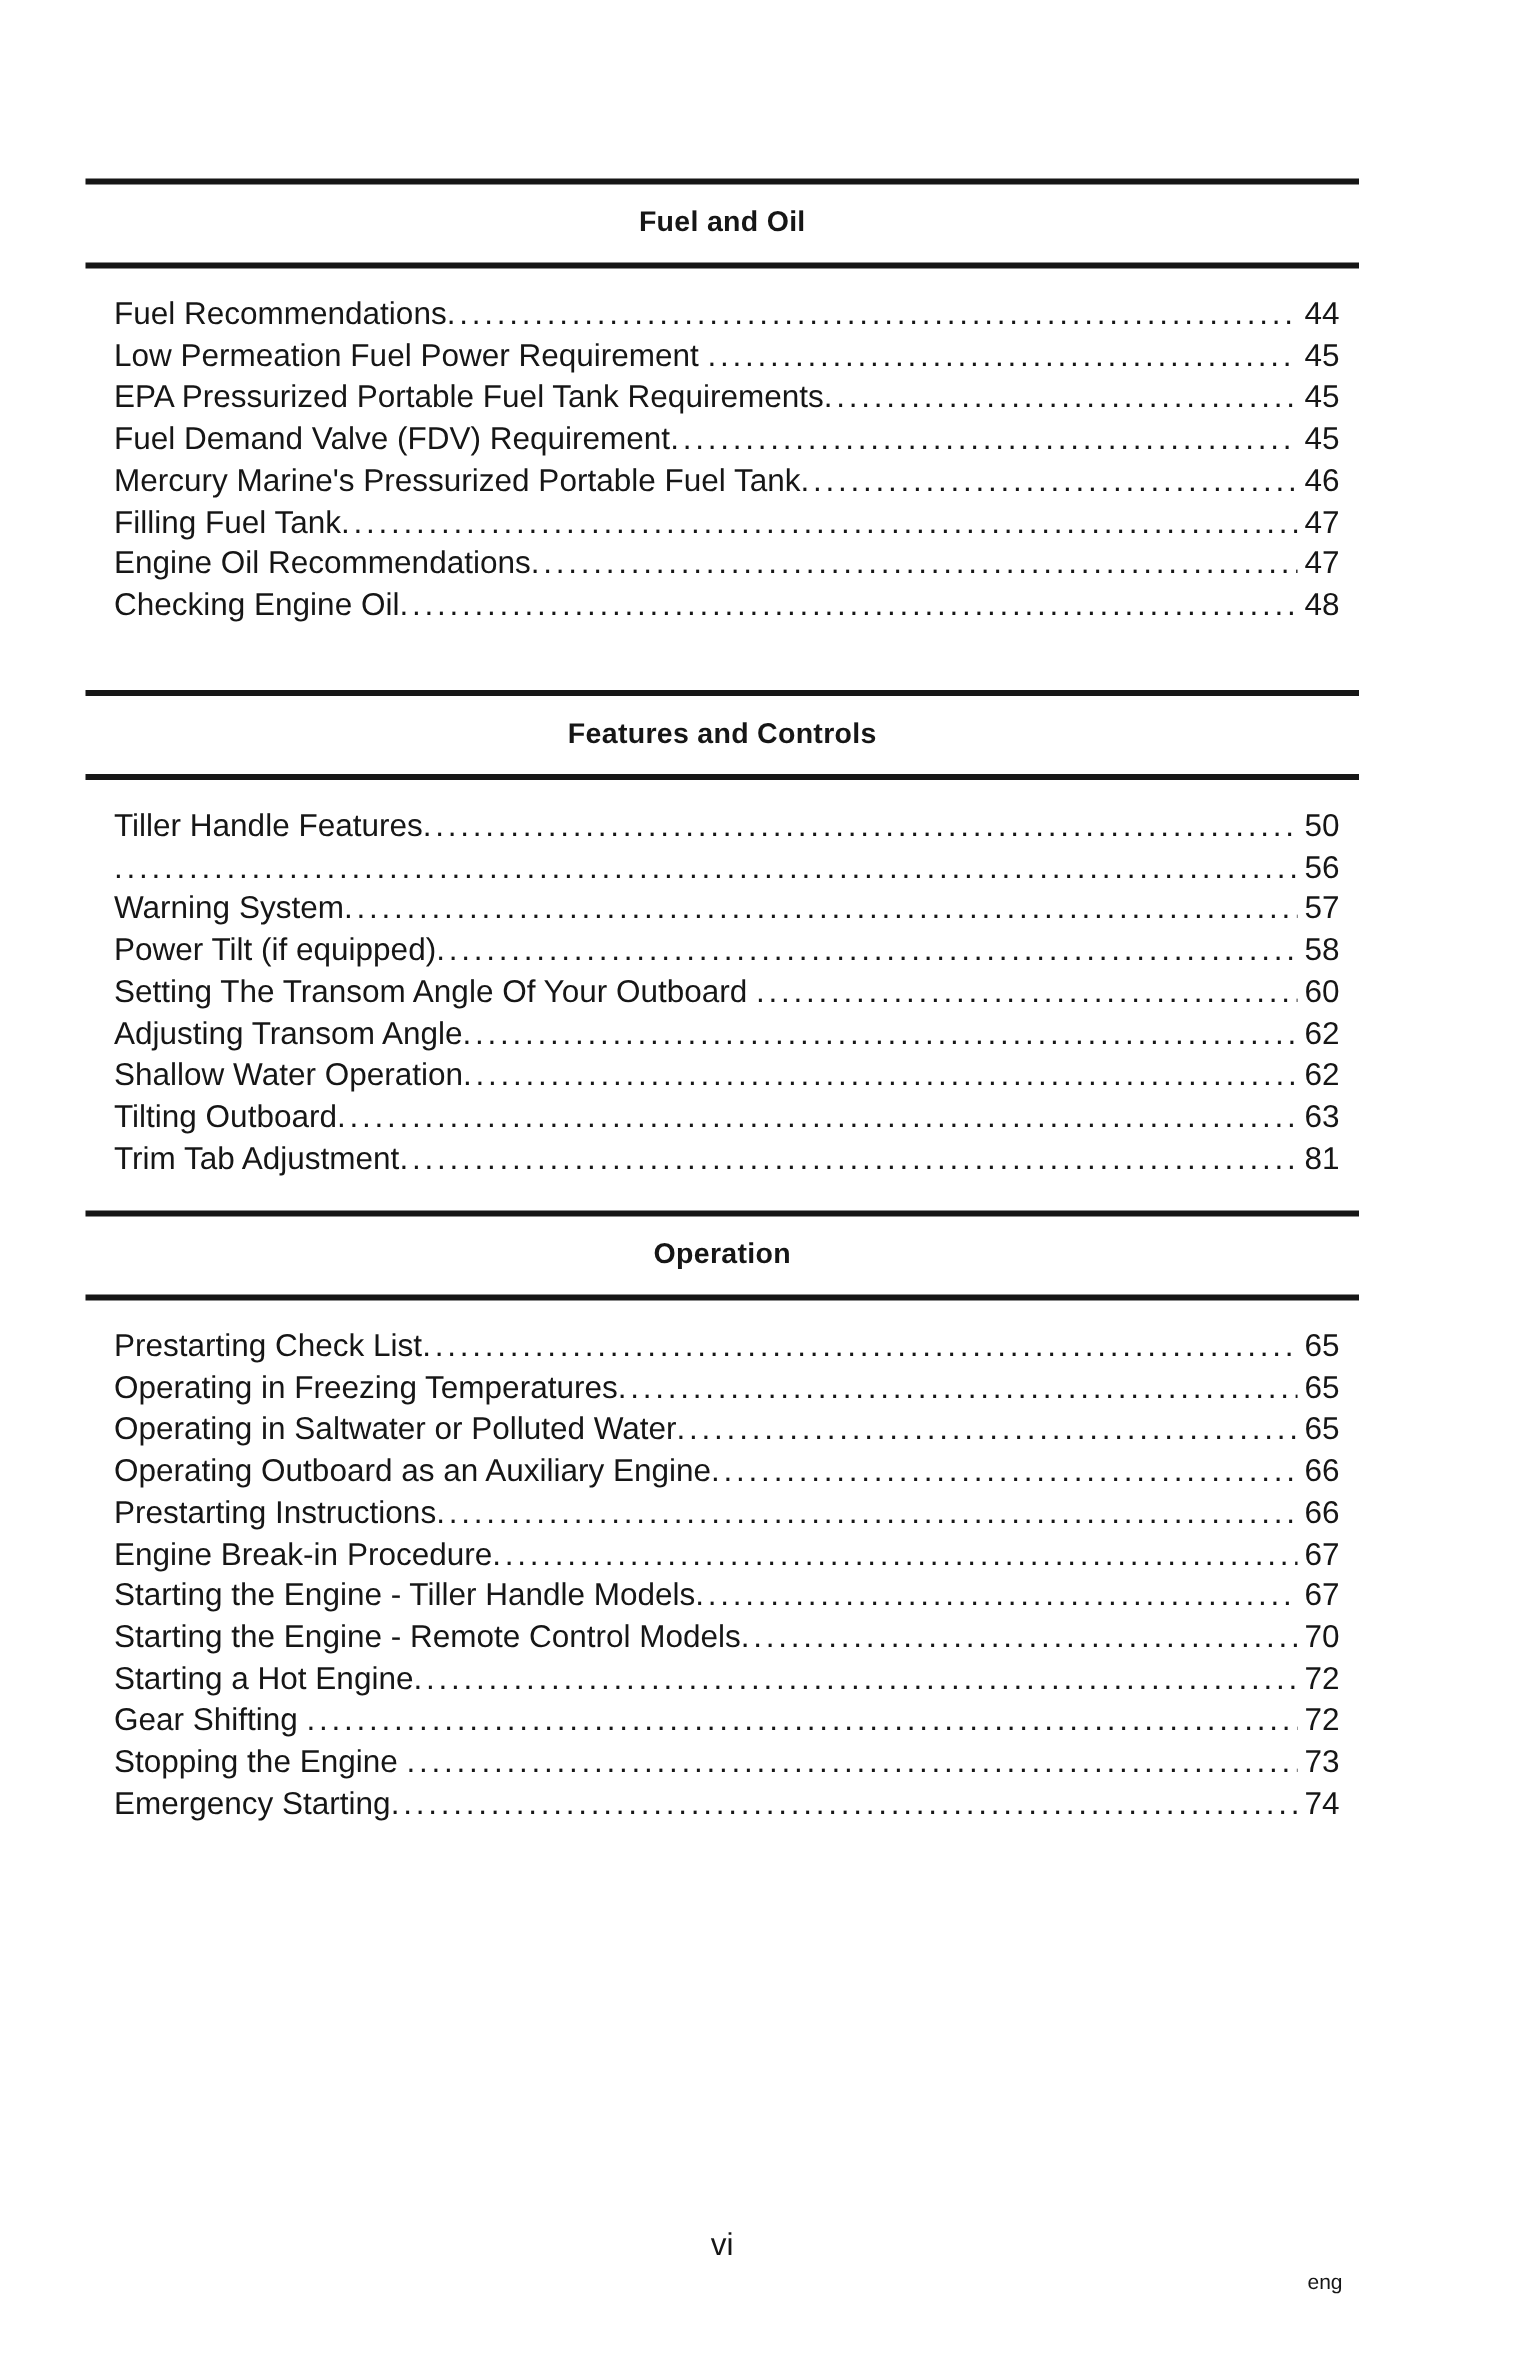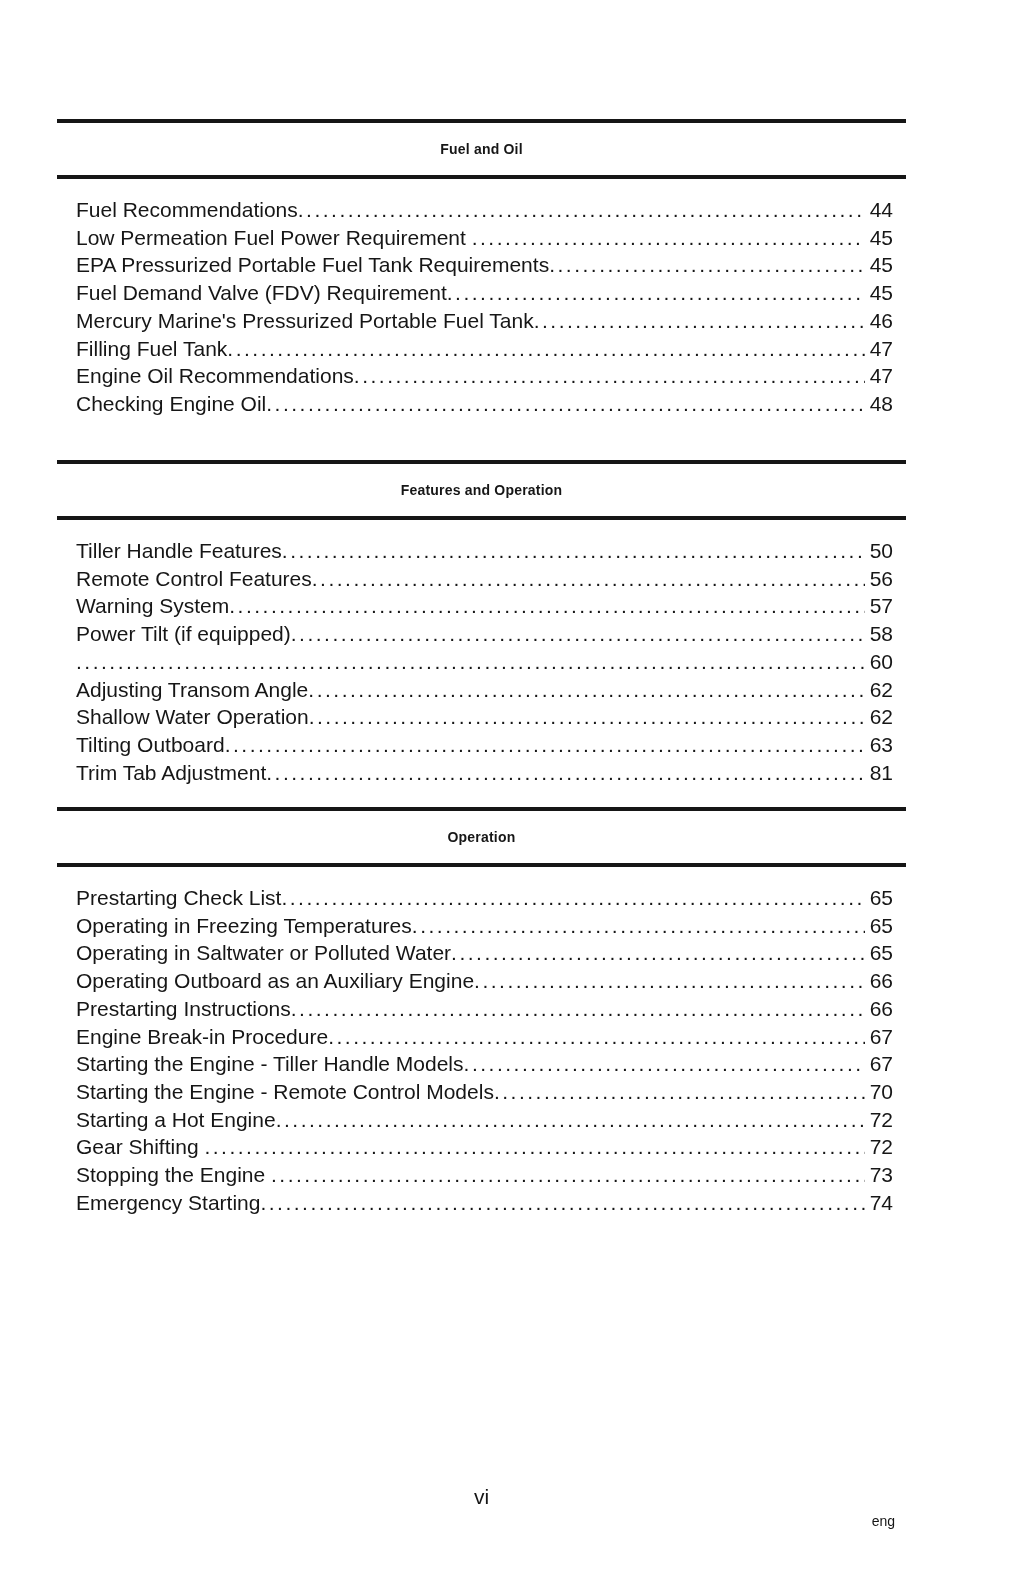--- a/index.html
+++ b/index.html
@@ -28,21 +28,21 @@
   #section-1 { top: 460px; }
   #section-2 { top: 807px; }
 
   .section-header {
     border-top: 4px solid #161616;
     border-bottom: 4px solid #161616;
     height: 52px;
     display: flex;
     align-items: center;
     justify-content: center;
-    font-size: 14px;
+    font-size: 19px;
     font-weight: bold;
     letter-spacing: 0.2px;
   }
   .toc-list {
     margin-top: 17px;
     padding: 0 13px 0 19px;
   }
   .toc-row {
     display: flex;
     align-items: flex-start;
@@ -133,43 +133,43 @@
         </div>
         <div class="toc-row">
           <span class="toc-label">Checking Engine Oil</span>
           <span class="toc-dots"></span>
           <span class="toc-page">48</span>
         </div>
       </div>
   </div>
 
   <div class="toc-section" id="section-1">
-    <div class="section-header">Features and Operation</div>
+    <div class="section-header">Features and Controls</div>
     <div class="toc-list">
         <div class="toc-row">
           <span class="toc-label">Tiller Handle Features</span>
           <span class="toc-dots"></span>
           <span class="toc-page">50</span>
         </div>
         <div class="toc-row">
-          <span class="toc-label">Remote Control Features</span>
           <span class="toc-dots"></span>
           <span class="toc-page">56</span>
         </div>
         <div class="toc-row">
           <span class="toc-label">Warning System</span>
           <span class="toc-dots"></span>
           <span class="toc-page">57</span>
         </div>
         <div class="toc-row">
           <span class="toc-label">Power Tilt (if equipped)</span>
           <span class="toc-dots"></span>
           <span class="toc-page">58</span>
         </div>
         <div class="toc-row">
+          <span class="toc-label">Setting The Transom Angle Of Your Outboard </span>
           <span class="toc-dots"></span>
           <span class="toc-page">60</span>
         </div>
         <div class="toc-row">
           <span class="toc-label">Adjusting Transom Angle</span>
           <span class="toc-dots"></span>
           <span class="toc-page">62</span>
         </div>
         <div class="toc-row">
           <span class="toc-label">Shallow Water Operation</span>

